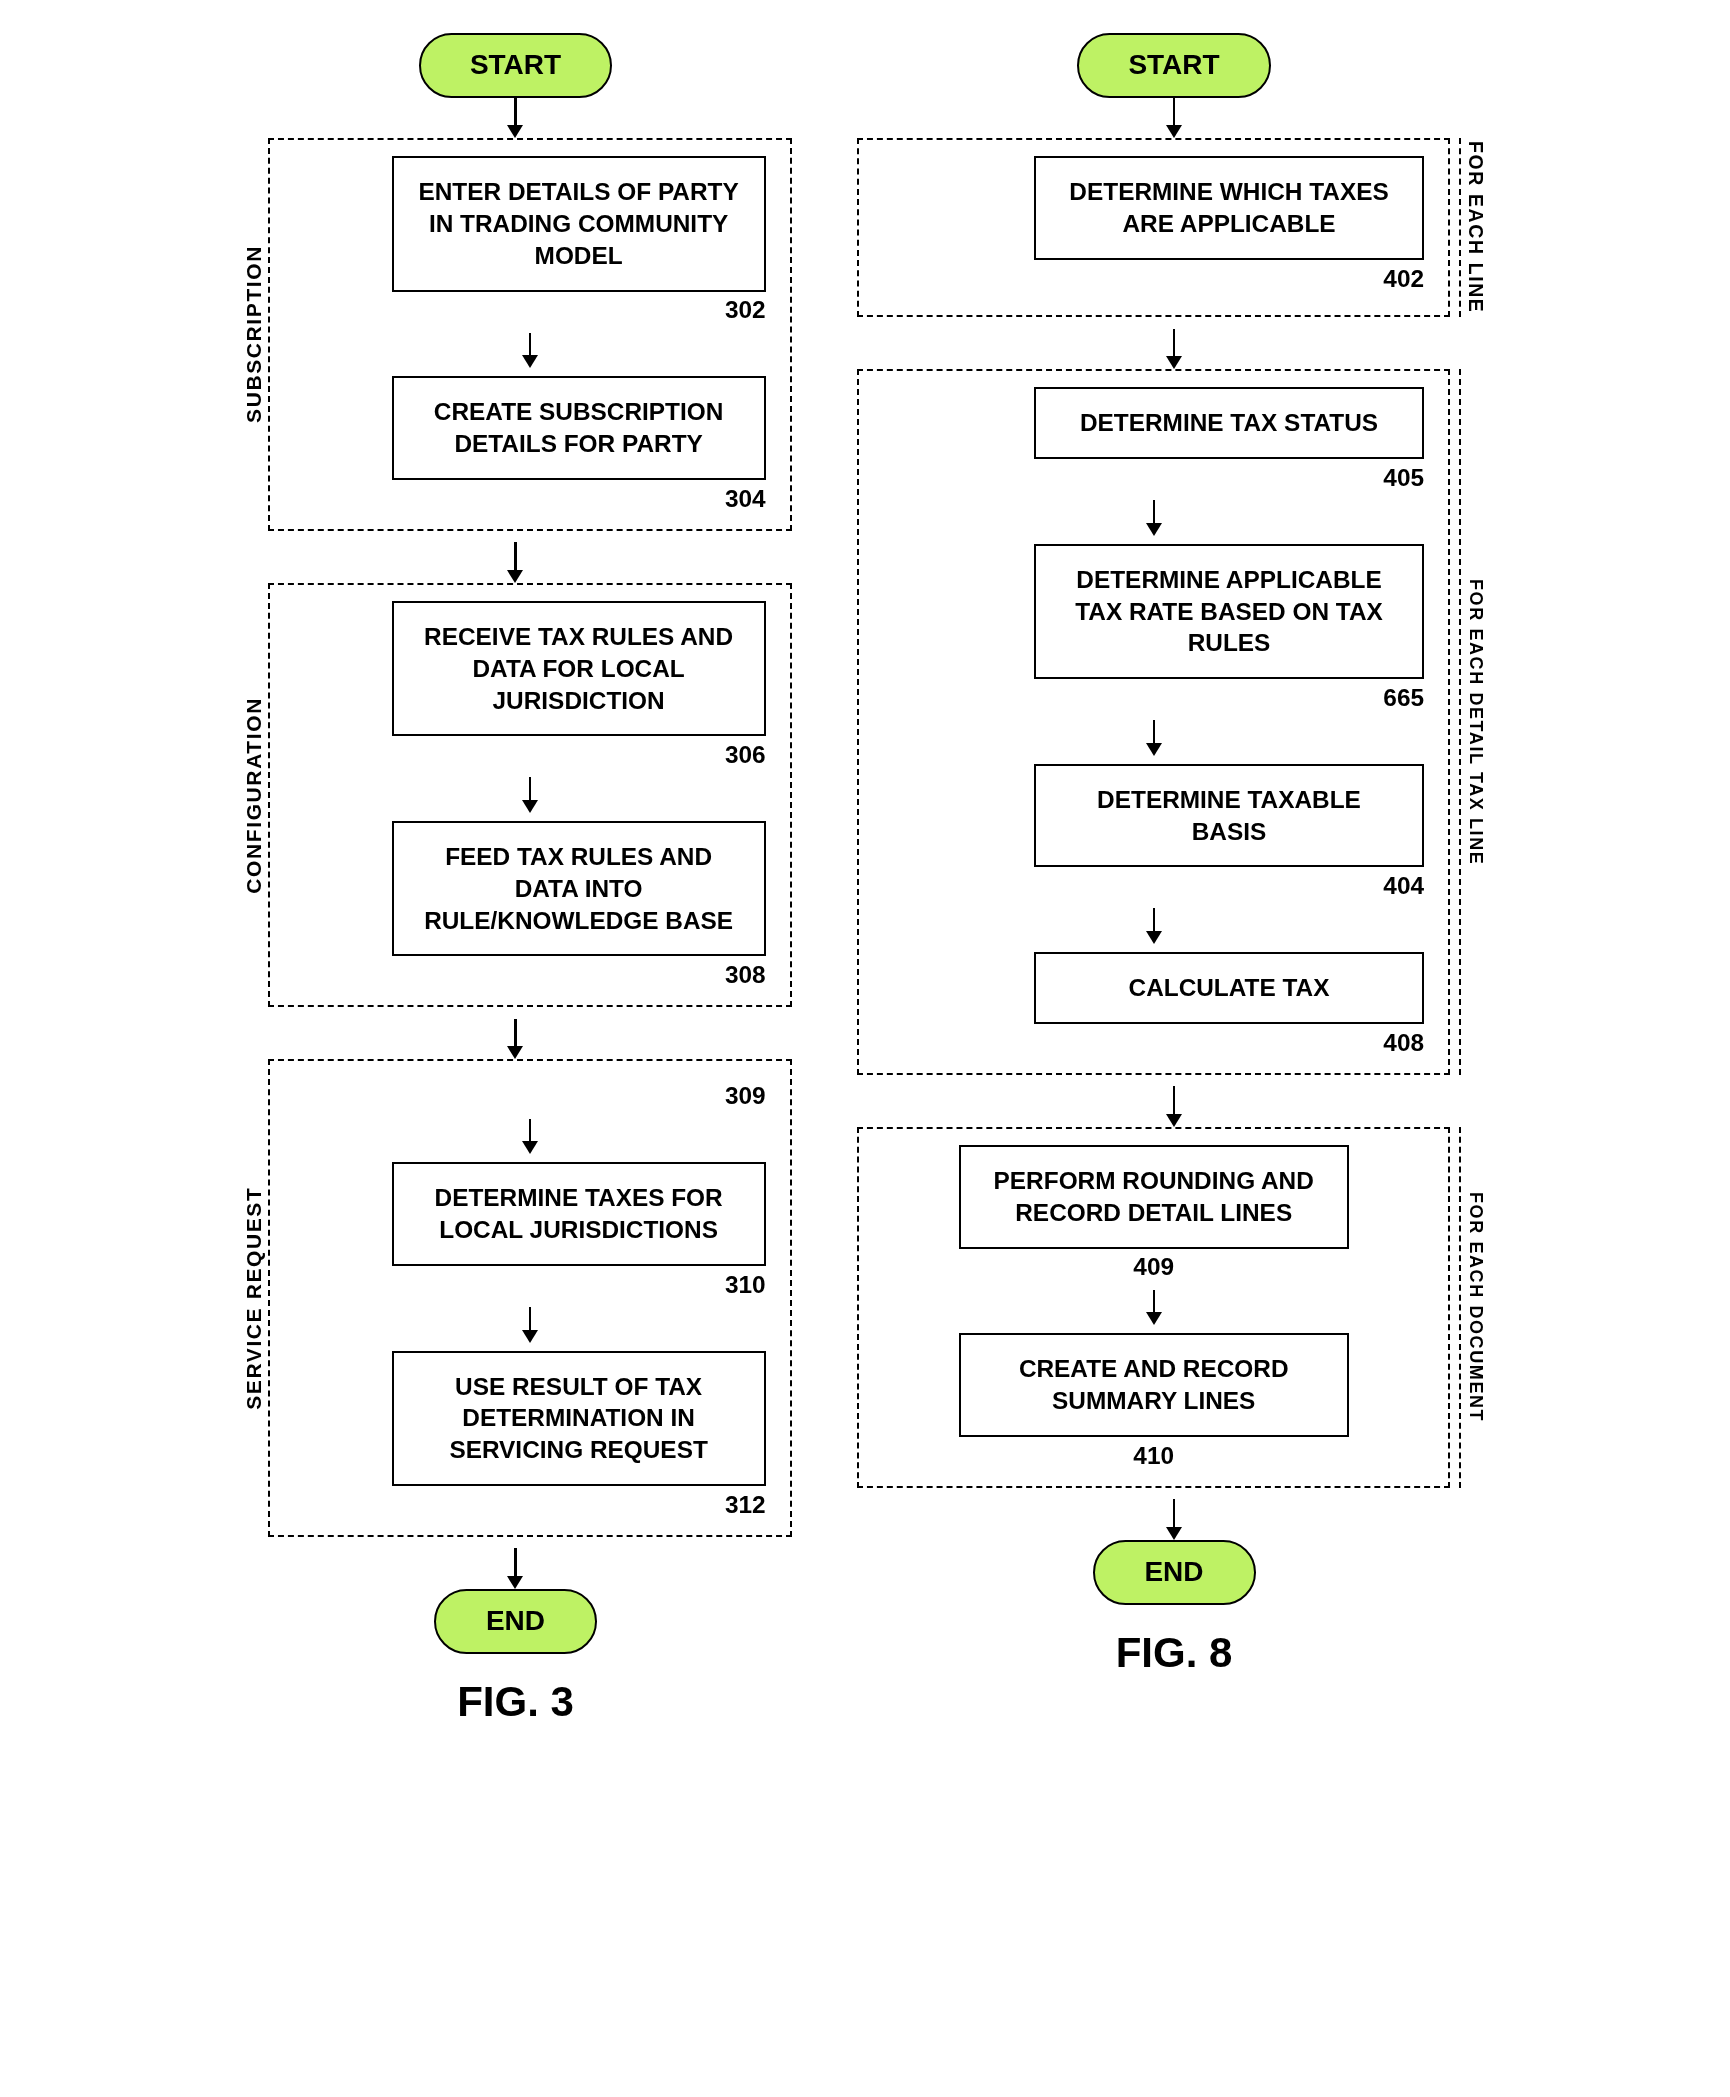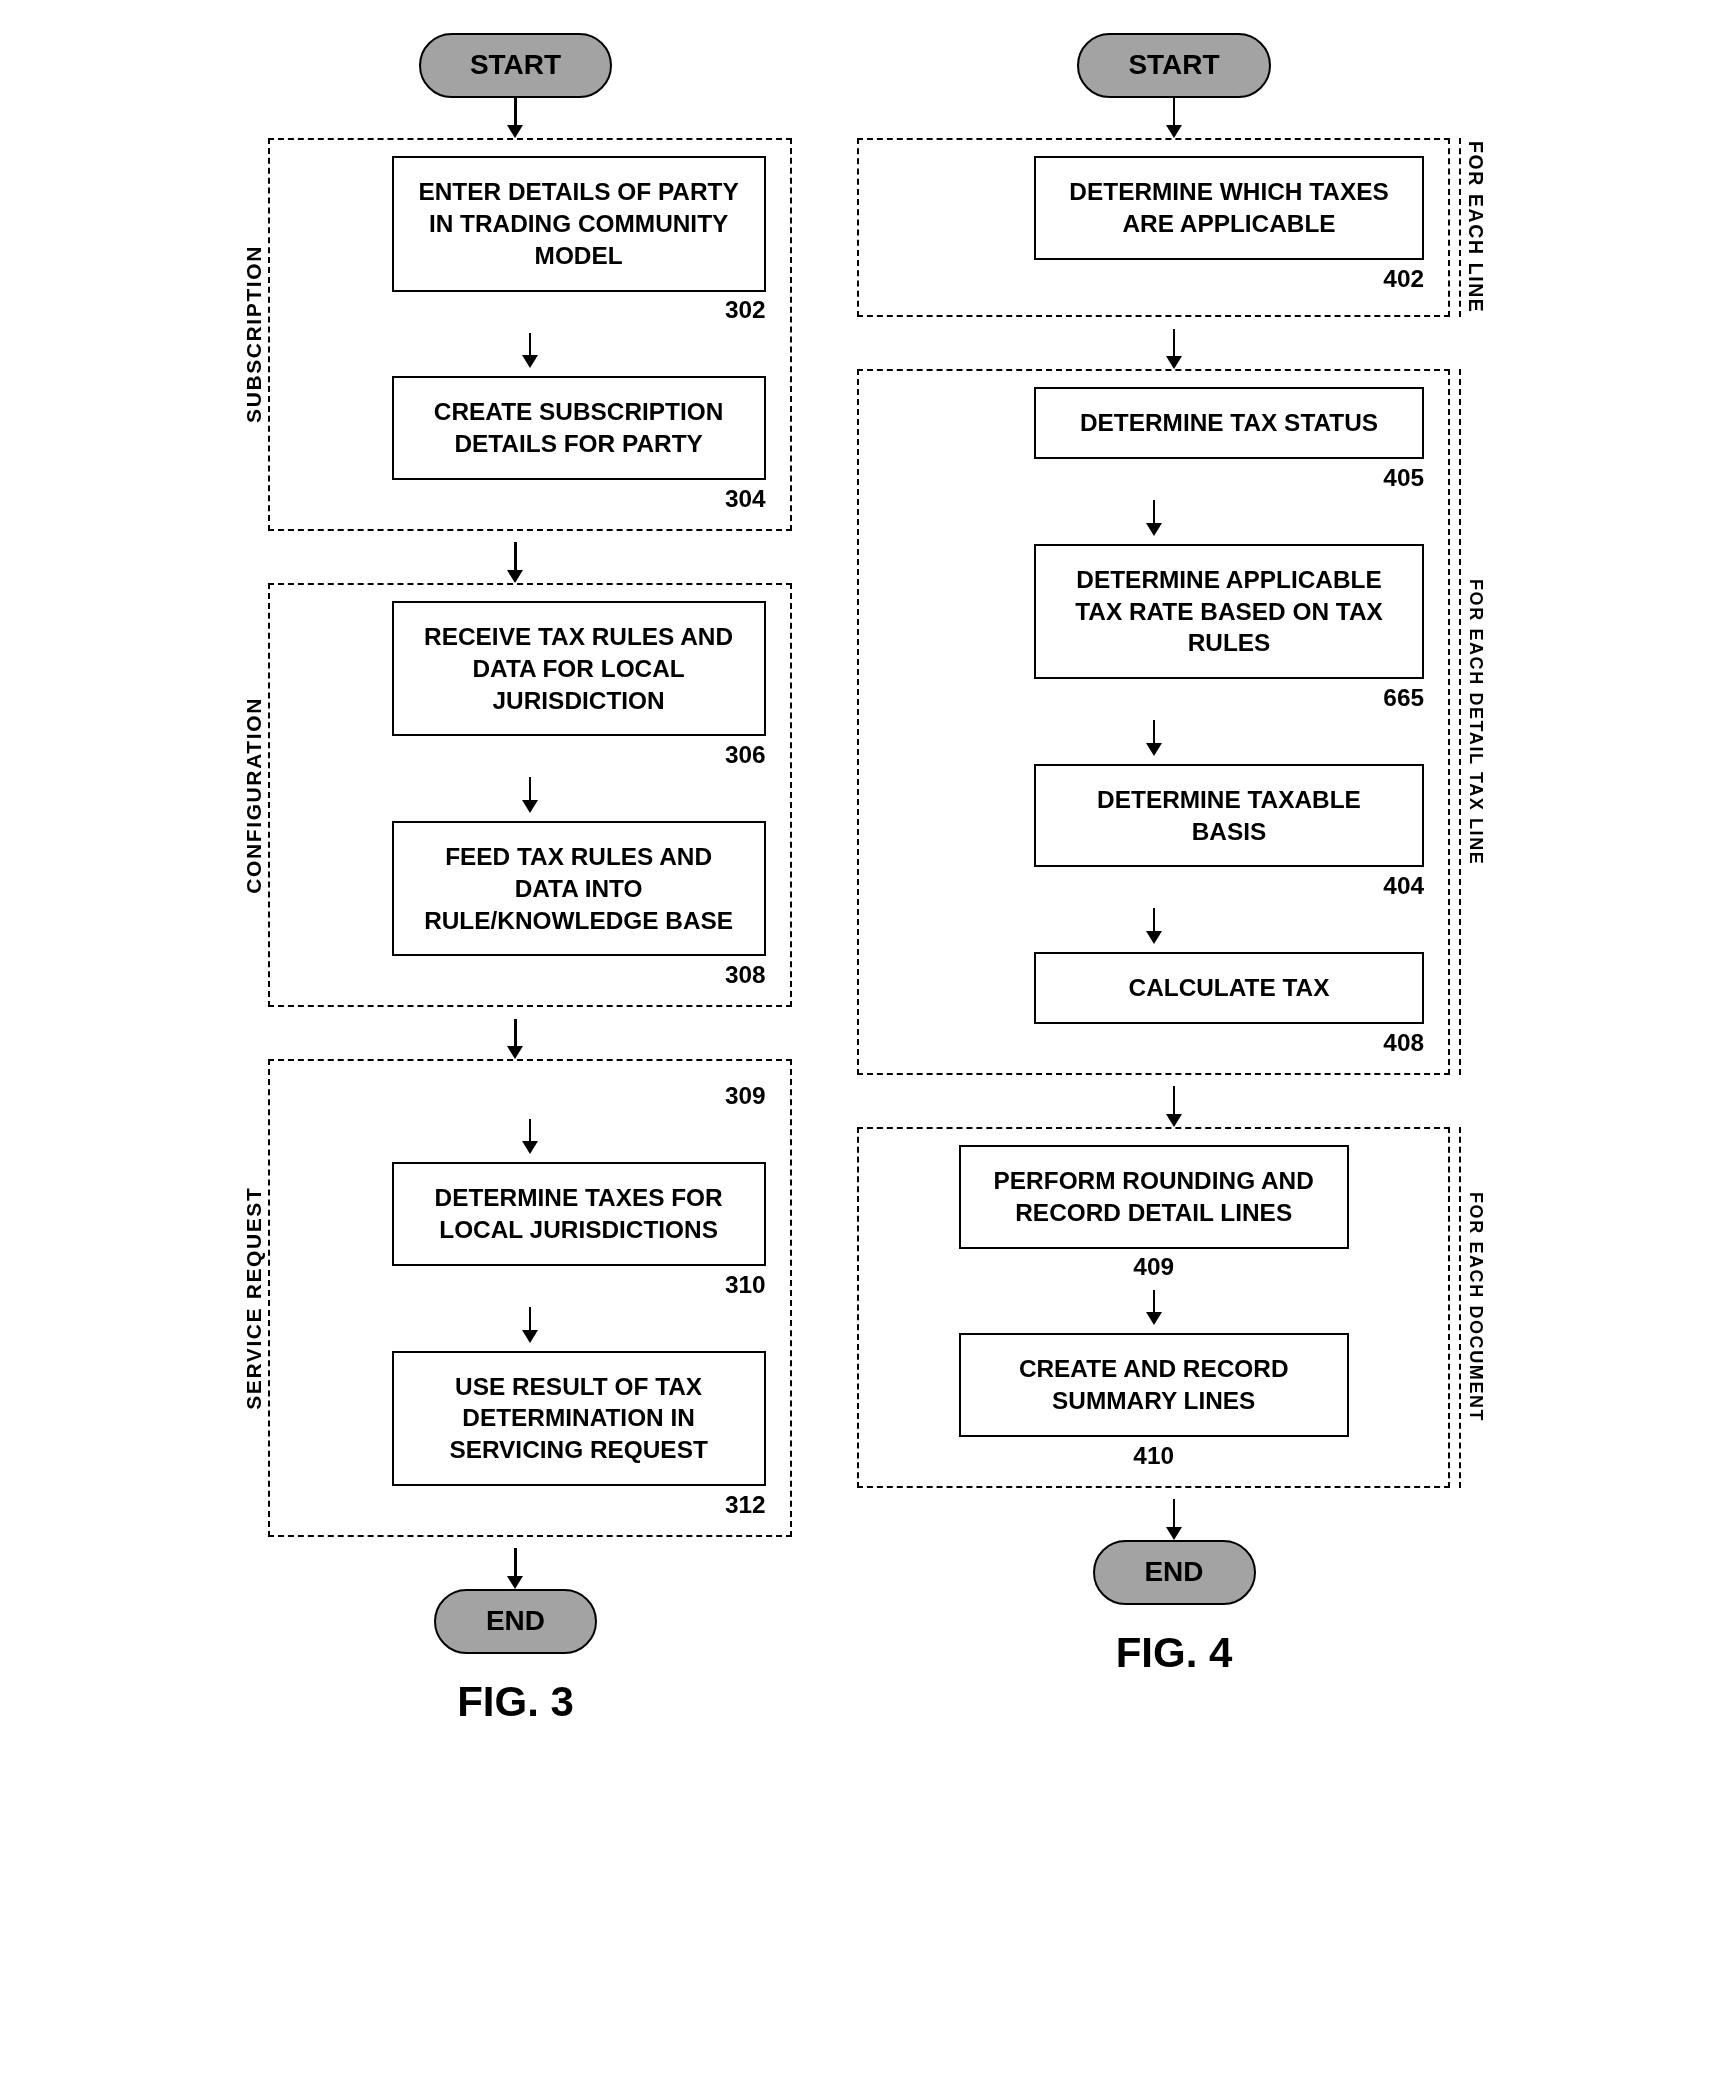--- a/index.html
+++ b/index.html
@@ -38,21 +38,21 @@
     }
 
     
     .terminal {
       border: 2.4px solid #000;
       border-radius: 49px;
       padding: 14.6px 49px;
       font-size: 28px;
       font-weight: bold;
       text-align: center;
-      background: #a3a3a3;
+      background: #bef264;
       min-width: 163px;
     }
 
     
     .process {
       border: 2.4px solid #000;
       padding: 18px 24.4px;
       font-size: 24.4px;
       font-weight: bold;
       text-align: center;
@@ -318,17 +318,17 @@
     </div>
 
     <div style="height:11.4px;"></div>
     <div style="height:29px;width:2.4px;background:#000;position:relative;margin:0 auto;">
       <div style="position:absolute;bottom:-11.4px;left:50%;transform:translateX(-50%);border-left:8.1px solid transparent;border-right:8.1px solid transparent;border-top:13px solid #000;"></div>
     </div>
     <div style="height:11.4px;"></div>
 
     <div class="terminal">END</div>
 
-    <div class="fig-label">FIG. 4</div>
+    <div class="fig-label">FIG. 8</div>
   </div>
 
 </div>
 
 
 </body></html>

